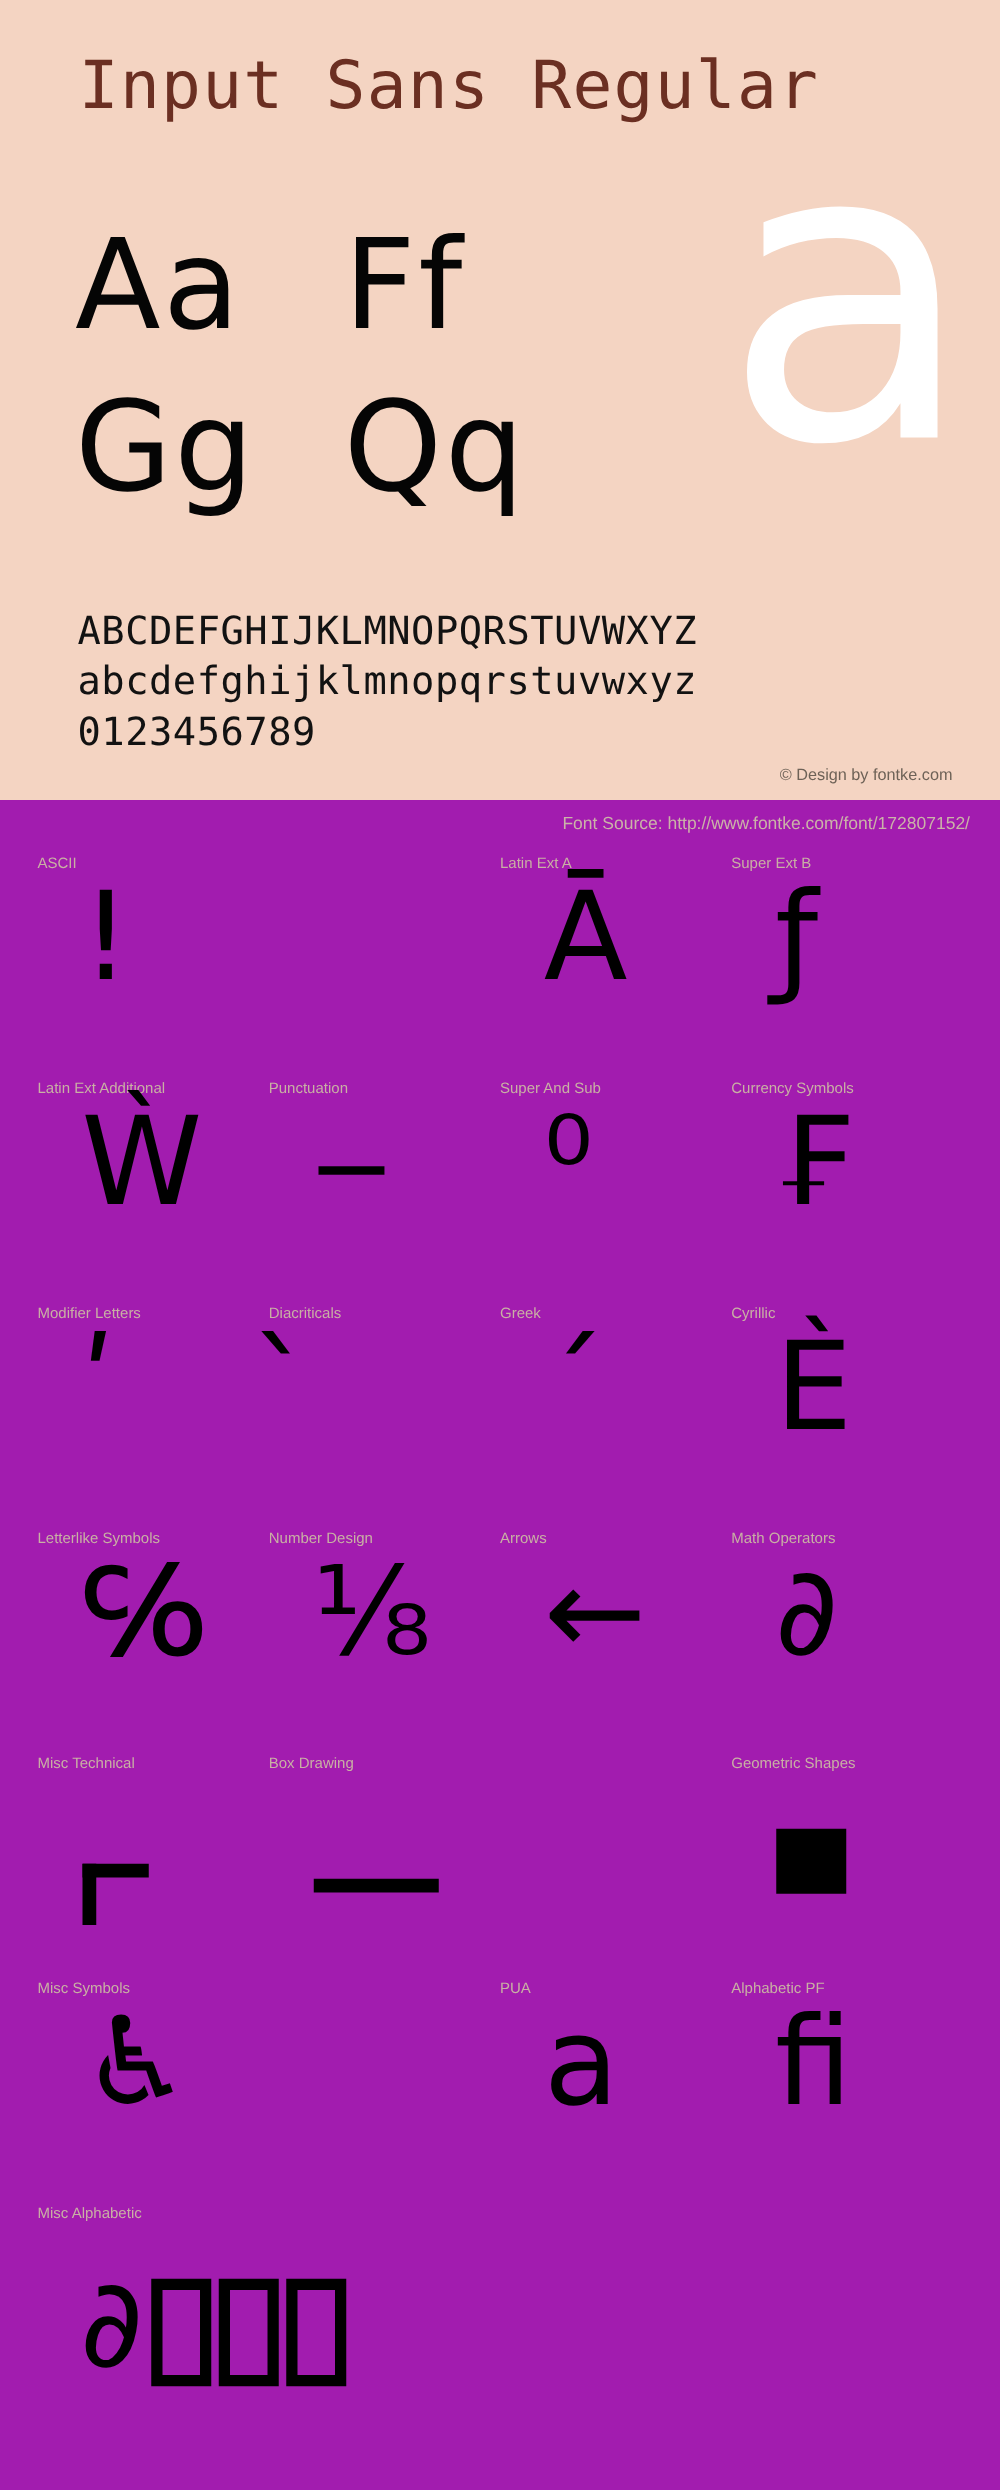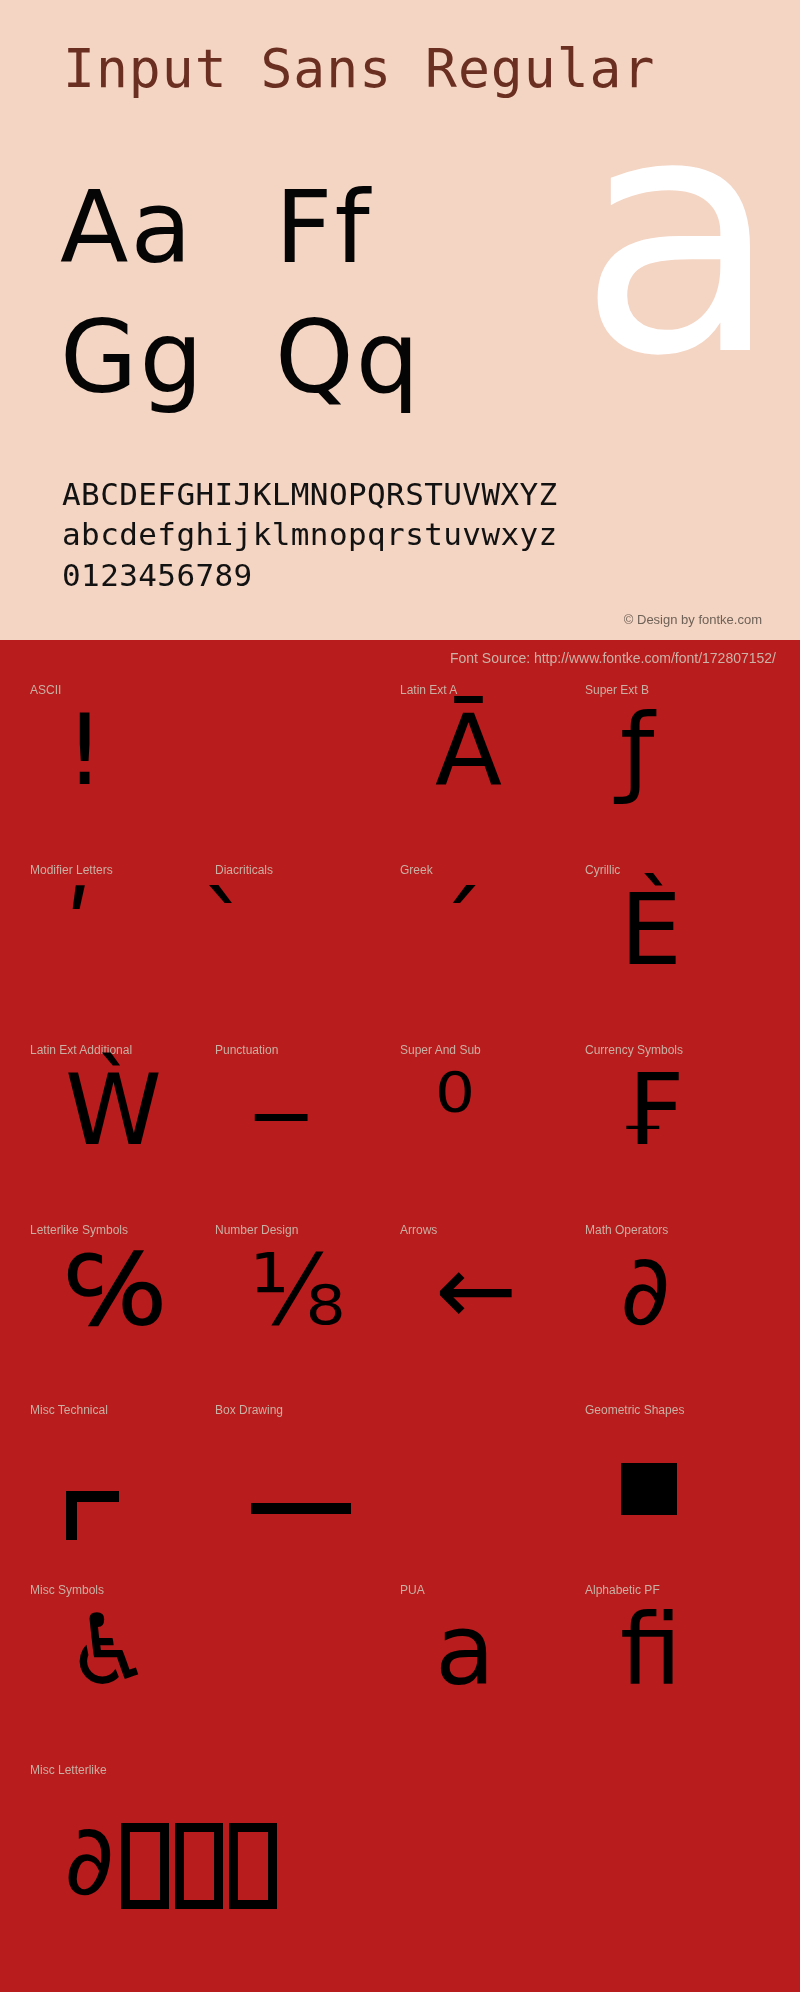--- a/index.html
+++ b/index.html
@@ -70,21 +70,21 @@
     font-family: "DejaVu Sans", sans-serif;
     font-size: 100px;
     line-height: 1.05;
     color: #050505;
     letter-spacing: 2px;
   }
 
   .alpha-block {
     position: absolute;
     left: 62px;
-    top: 474px;
+    top: 485px;
     font-family: "DejaVu Sans Mono", monospace;
     font-size: 31px;
     line-height: 1.30;
     color: #121212;
     letter-spacing: 0.4px;
     white-space: nowrap;
   }
 
   .credit {
     position: absolute;
@@ -95,21 +95,21 @@
     white-space: nowrap;
   }
 
   
   .bottom-panel {
     position: absolute;
     left: 0;
     top: 640px;
     width: 800px;
     height: 1352px;
-    background: #b91c1c;
+    background: #a21caf;
     overflow: hidden;
   }
 
   .source-line {
     position: absolute;
     right: 24px;
     top: 10px;
     font-size: 14px;
     color: #CBB3A8;
     white-space: nowrap;
@@ -262,58 +262,58 @@
           <div class="block-glyph">Ā</div>
         </div>
         <div class="block-cell c3">
           <div class="block-label">Super Ext B</div>
           <div class="block-glyph">ƒ</div>
         </div>
       </div>
 
       <div class="block-row">
         <div class="block-cell c0">
+          <div class="block-label">Latin Ext Additional</div>
+          <div class="block-glyph">Ẁ</div>
+        </div>
+        <div class="block-cell c1">
+          <div class="block-label">Punctuation</div>
+          <div class="block-glyph">‒</div>
+        </div>
+        <div class="block-cell c2">
+          <div class="block-label">Super And Sub</div>
+          <div class="block-glyph">⁰</div>
+        </div>
+        <div class="block-cell c3">
+          <div class="block-label">Currency Symbols</div>
+          <div class="block-glyph">₣</div>
+        </div>
+      </div>
+
+      <div class="block-row">
+        <div class="block-cell c0">
           <div class="block-label">Modifier Letters</div>
           <div class="block-glyph">ʹ</div>
         </div>
         <div class="block-cell c1">
           <div class="block-label">Diacriticals</div>
           <div class="block-glyph">̀</div>
         </div>
         <div class="block-cell c2">
           <div class="block-label">Greek</div>
           <div class="block-glyph">΄</div>
         </div>
         <div class="block-cell c3">
           <div class="block-label">Cyrillic</div>
           <div class="block-glyph">Ѐ</div>
         </div>
       </div>
 
       <div class="block-row">
         <div class="block-cell c0">
-          <div class="block-label">Latin Ext Additional</div>
-          <div class="block-glyph">Ẁ</div>
-        </div>
-        <div class="block-cell c1">
-          <div class="block-label">Punctuation</div>
-          <div class="block-glyph">‒</div>
-        </div>
-        <div class="block-cell c2">
-          <div class="block-label">Super And Sub</div>
-          <div class="block-glyph">⁰</div>
-        </div>
-        <div class="block-cell c3">
-          <div class="block-label">Currency Symbols</div>
-          <div class="block-glyph">₣</div>
-        </div>
-      </div>
-
-      <div class="block-row">
-        <div class="block-cell c0">
           <div class="block-label">Letterlike Symbols</div>
           <div class="block-glyph">℅</div>
         </div>
         <div class="block-cell c1">
           <div class="block-label">Number Design</div>
           <div class="block-glyph">⅛</div>
         </div>
         <div class="block-cell c2">
           <div class="block-label">Arrows</div>
           <div class="block-glyph">←</div>
@@ -349,21 +349,21 @@
           <div class="block-glyph">a</div>
         </div>
         <div class="block-cell c3">
           <div class="block-label">Alphabetic PF</div>
           <div class="block-glyph">ﬁ</div>
         </div>
       </div>
 
       <div class="block-row last">
         <div class="block-cell c0">
-          <div class="block-label">Misc Letterlike</div>
+          <div class="block-label">Misc Alphabetic</div>
           <div class="tofu-row">
             <span class="tofu-glyph">∂</span>
             <span class="tofu"></span>
             <span class="tofu"></span>
             <span class="tofu"></span>
           </div>
         </div>
       </div>
 
     </div>

